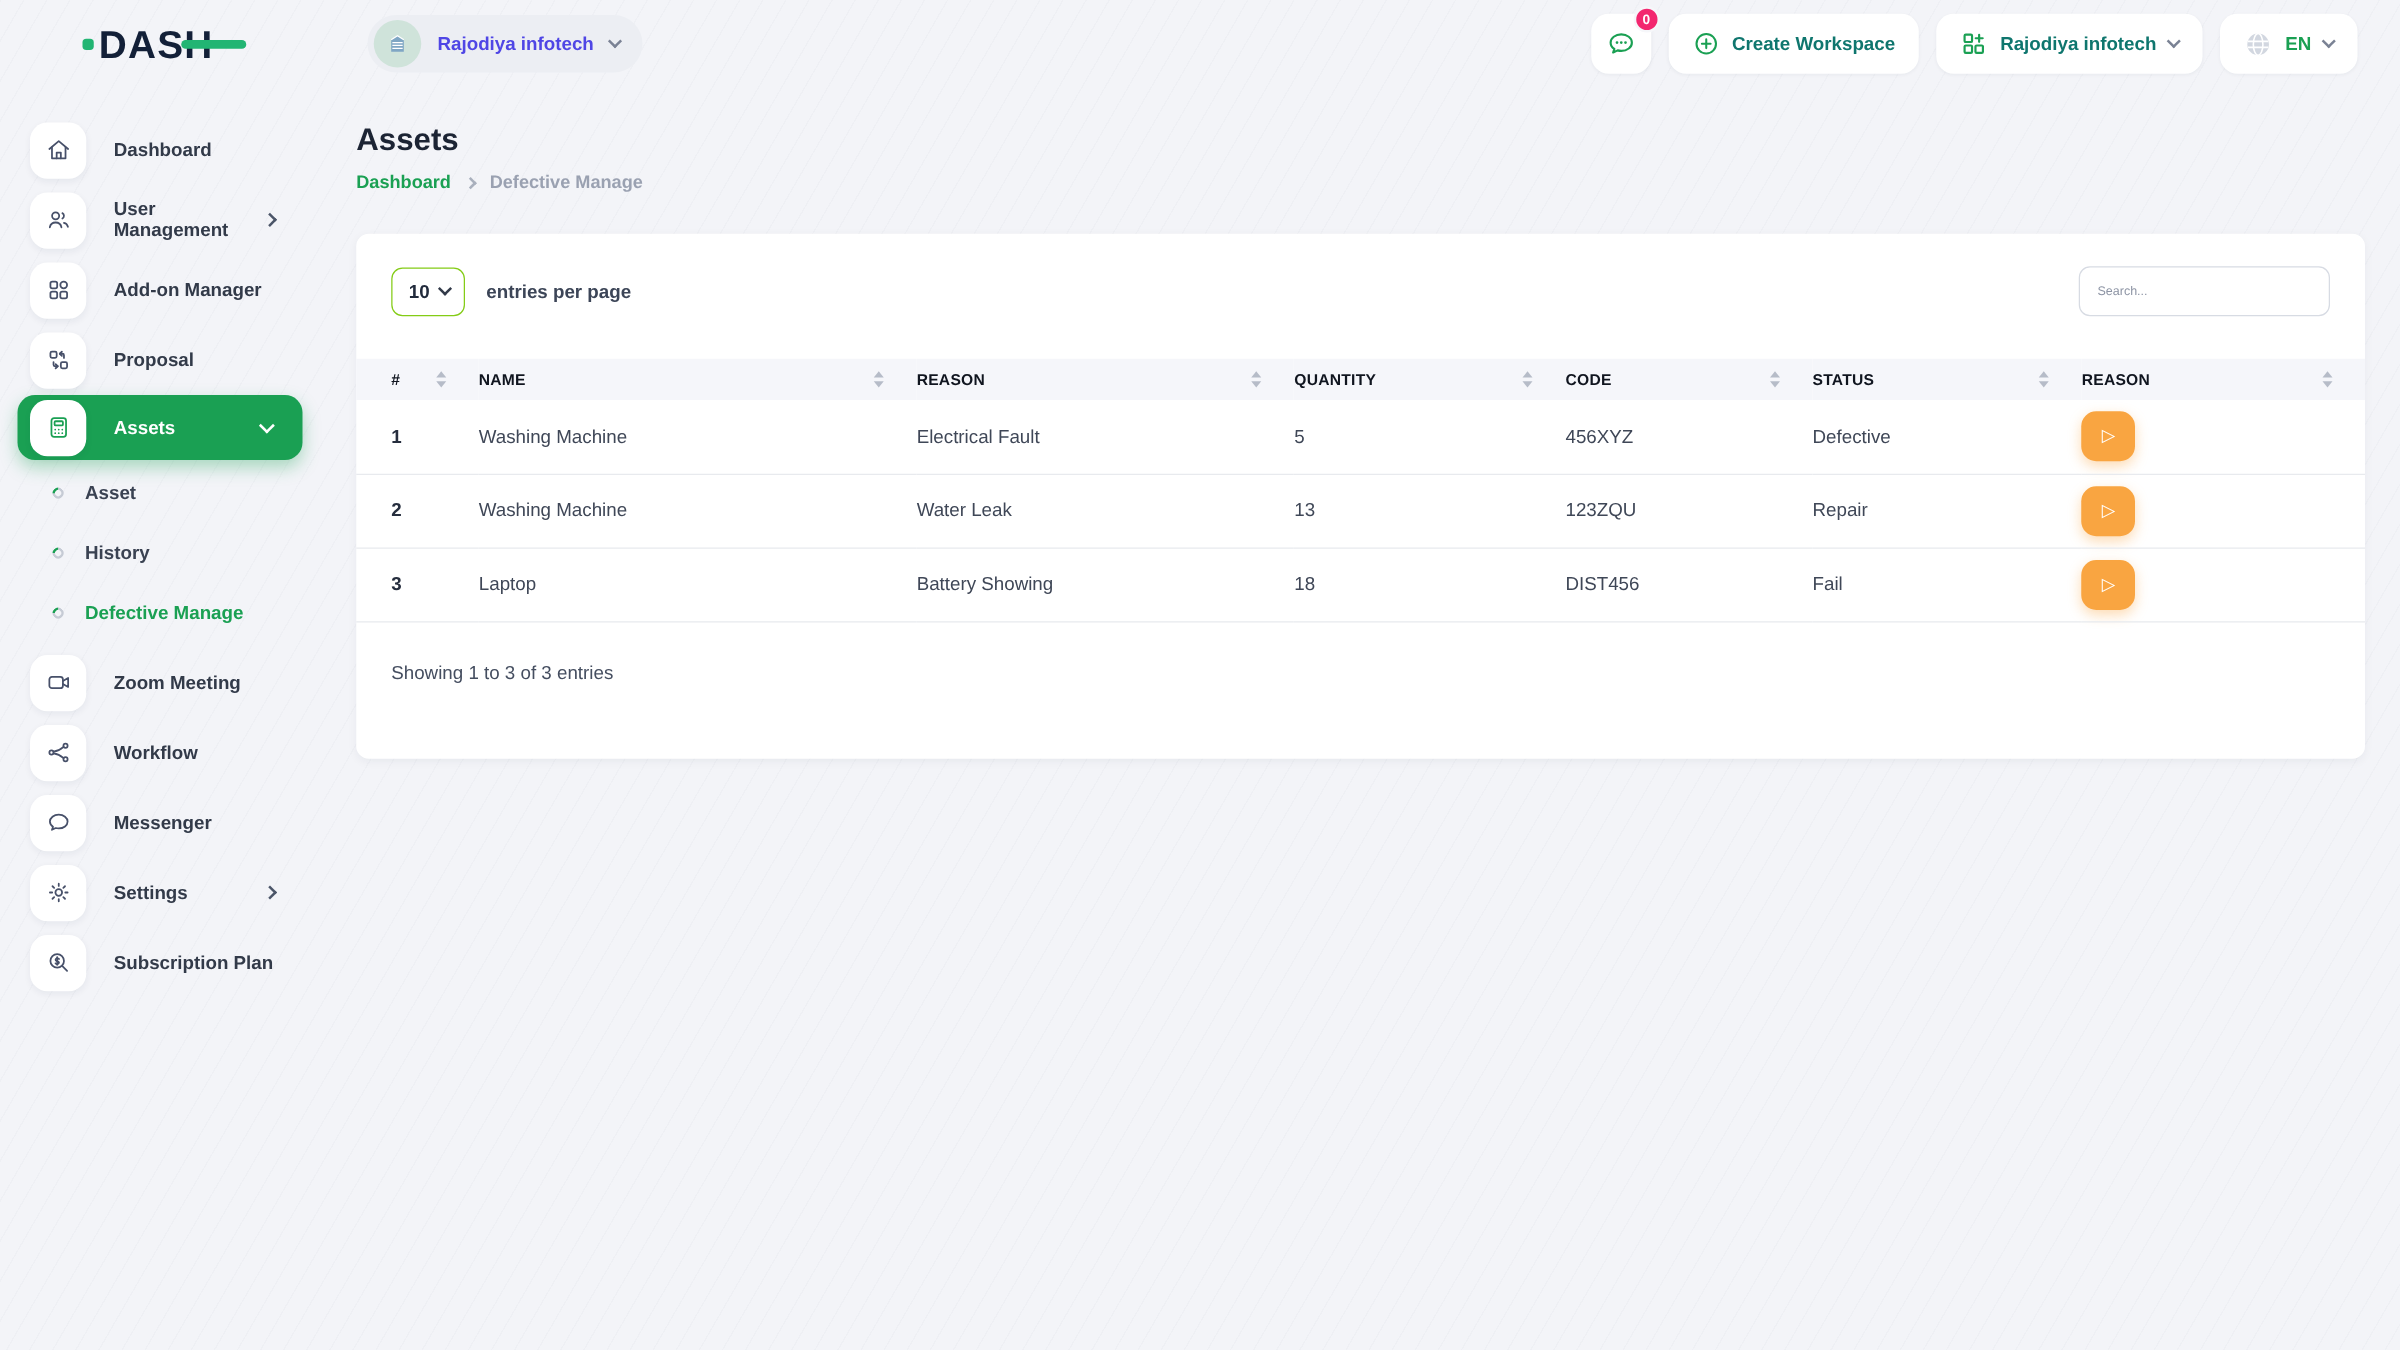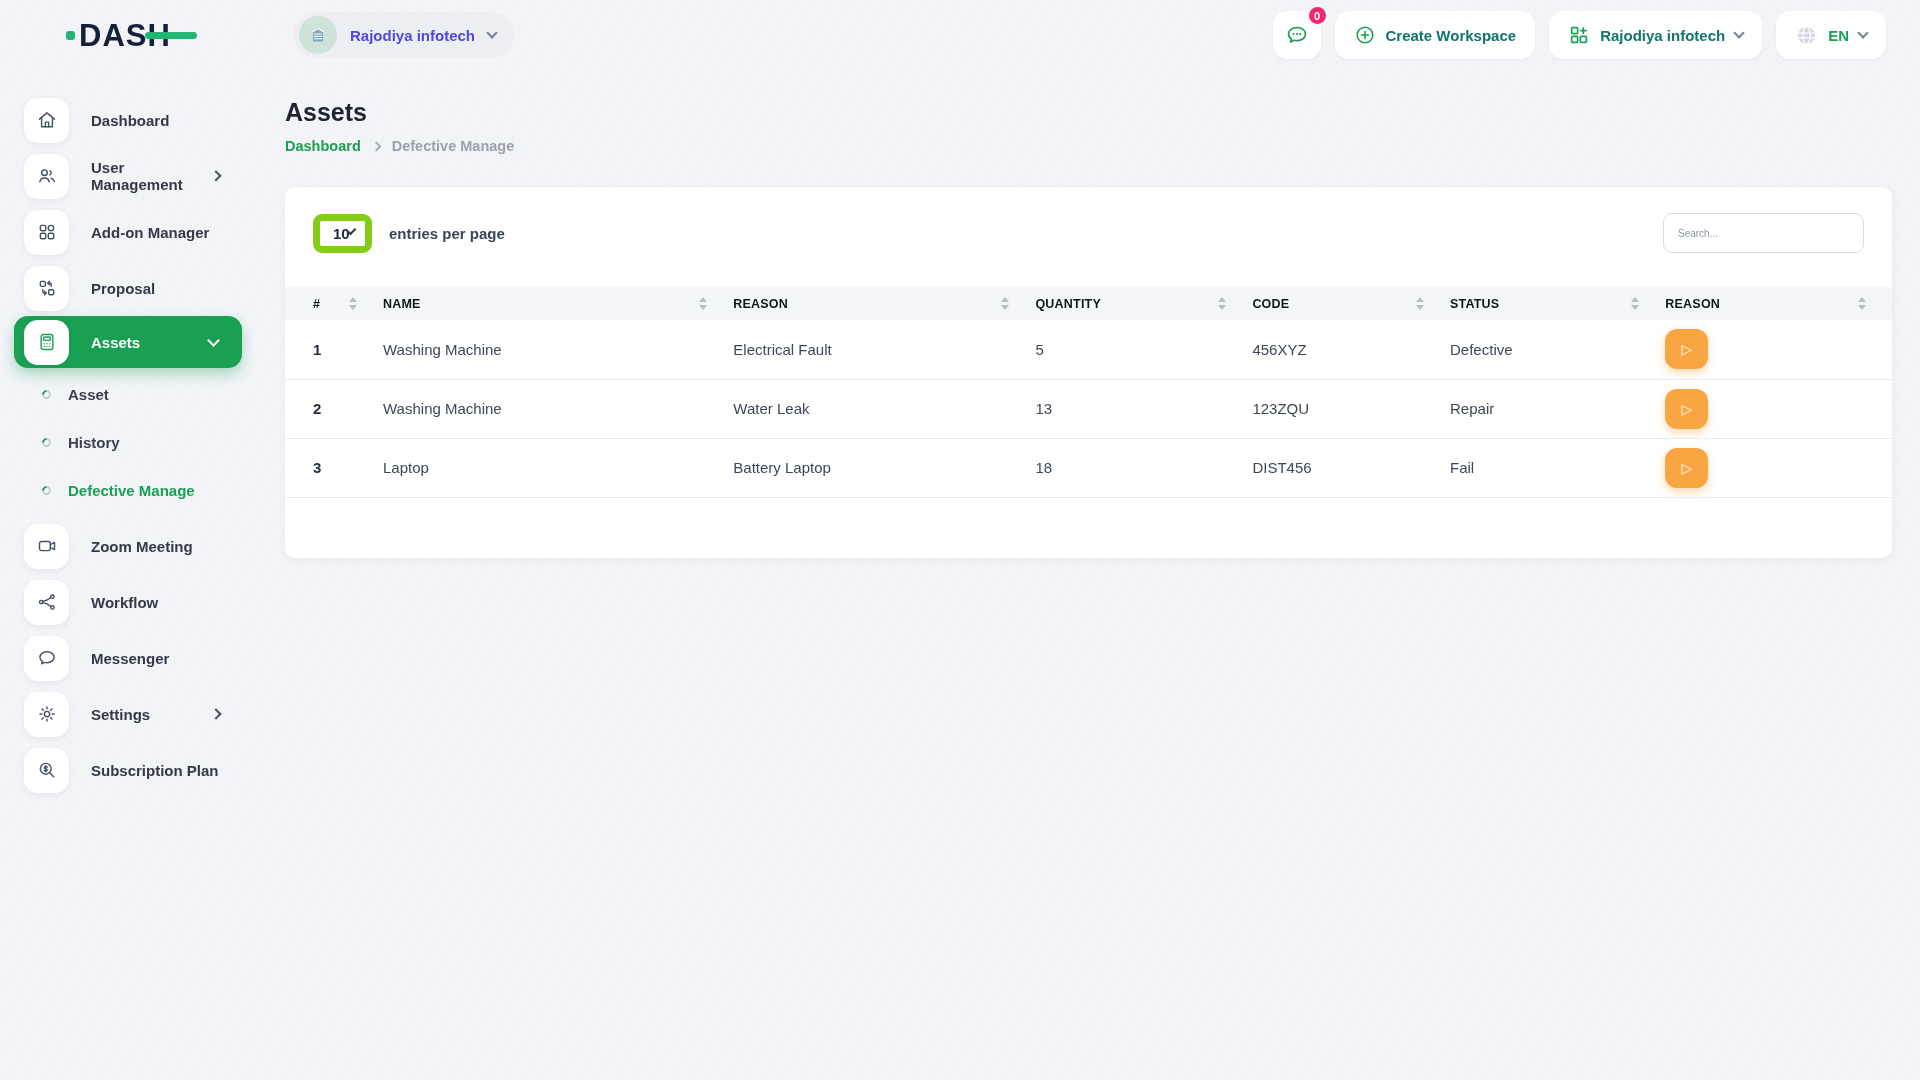--- a/index.html
+++ b/index.html
@@ -70,21 +70,21 @@
   .main { position:absolute; left:256px; right:0; top:70px; padding:28px 28px 0 29px; }
   .page-title { font-size:25px; font-weight:700; color:#1c2434; }
   .breadcrumb { margin-top:11px; display:flex; align-items:center; gap:12px; font-size:14.5px; }
   .crumb-home { color:#1aa053; font-weight:600; cursor:pointer; }
   .crumb-sep { width:7px; height:7px; border-right:2px solid #a9b0bd; border-bottom:2px solid #a9b0bd; transform:rotate(-45deg); }
   .crumb-current { color:#9aa1b1; font-weight:600; }
 
   .card { margin-top:33px; background:#ffffff; border-radius:10px; box-shadow:0 2px 8px rgba(20,30,60,0.05);
     padding:26px 0 60px 0; }
   .controls { display:flex; align-items:center; padding:0 28px; margin-bottom:34px; }
-  .select-box { width:59px; height:39px; border:7px solid #84cc16; border-radius:9px; background:#fff;
+  .select-box { width:59px; height:39px; border:1px solid #84cc16; border-radius:9px; background:#fff;
     display:flex; align-items:center; justify-content:space-between; padding:0 11px 0 13px; cursor:pointer; }
   .select-value { font-size:15px; font-weight:600; color:#222b3c; }
   .chev-down-d { width:8px; height:8px; border-right:2.2px solid #323a49; border-bottom:2.2px solid #323a49;
     transform:rotate(45deg); margin-top:-4px; }
   .entries-label { margin-left:17px; font-size:15px; font-weight:600; color:#3c4557; }
   .search-input { margin-left:auto; width:201px; height:40px; border:1px solid #d7dbe3; border-radius:9px;
     padding:0 14px; font-size:10px; color:#3c4557; background:#fff; outline:none;
     font-family:"Liberation Sans","DejaVu Sans",sans-serif; }
   .search-input::placeholder { color:#8e95a5; }
 
@@ -437,27 +437,28 @@
           <td>Repair</td>
           <td>
               <button class="action-btn">
                 <span>▷</span>
               </button>
             </td>
         </tr>
         <tr>
           <td>3</td>
           <td>Laptop</td>
-          <td>Battery Laptop</td>
+          <td>Battery Showing</td>
           <td>18</td>
           <td>DIST456</td>
           <td>Fail</td>
           <td>
               <button class="action-btn">
                 <span>▷</span>
               </button>
             </td>
         </tr>
       </tbody>
     </table>
 
+    <div class="footer-text">Showing 1 to 3 of 3 entries</div>
   </section>
 </main>
 
 </body></html>

